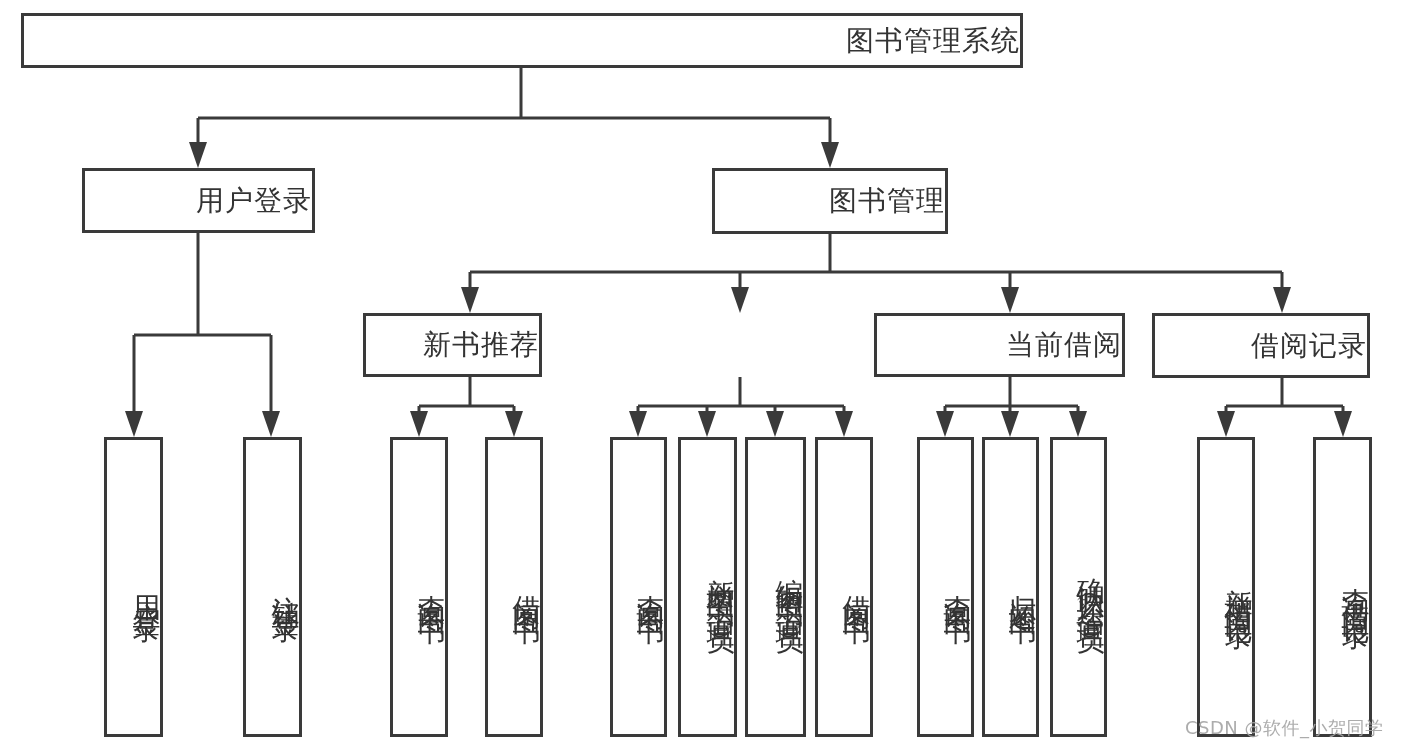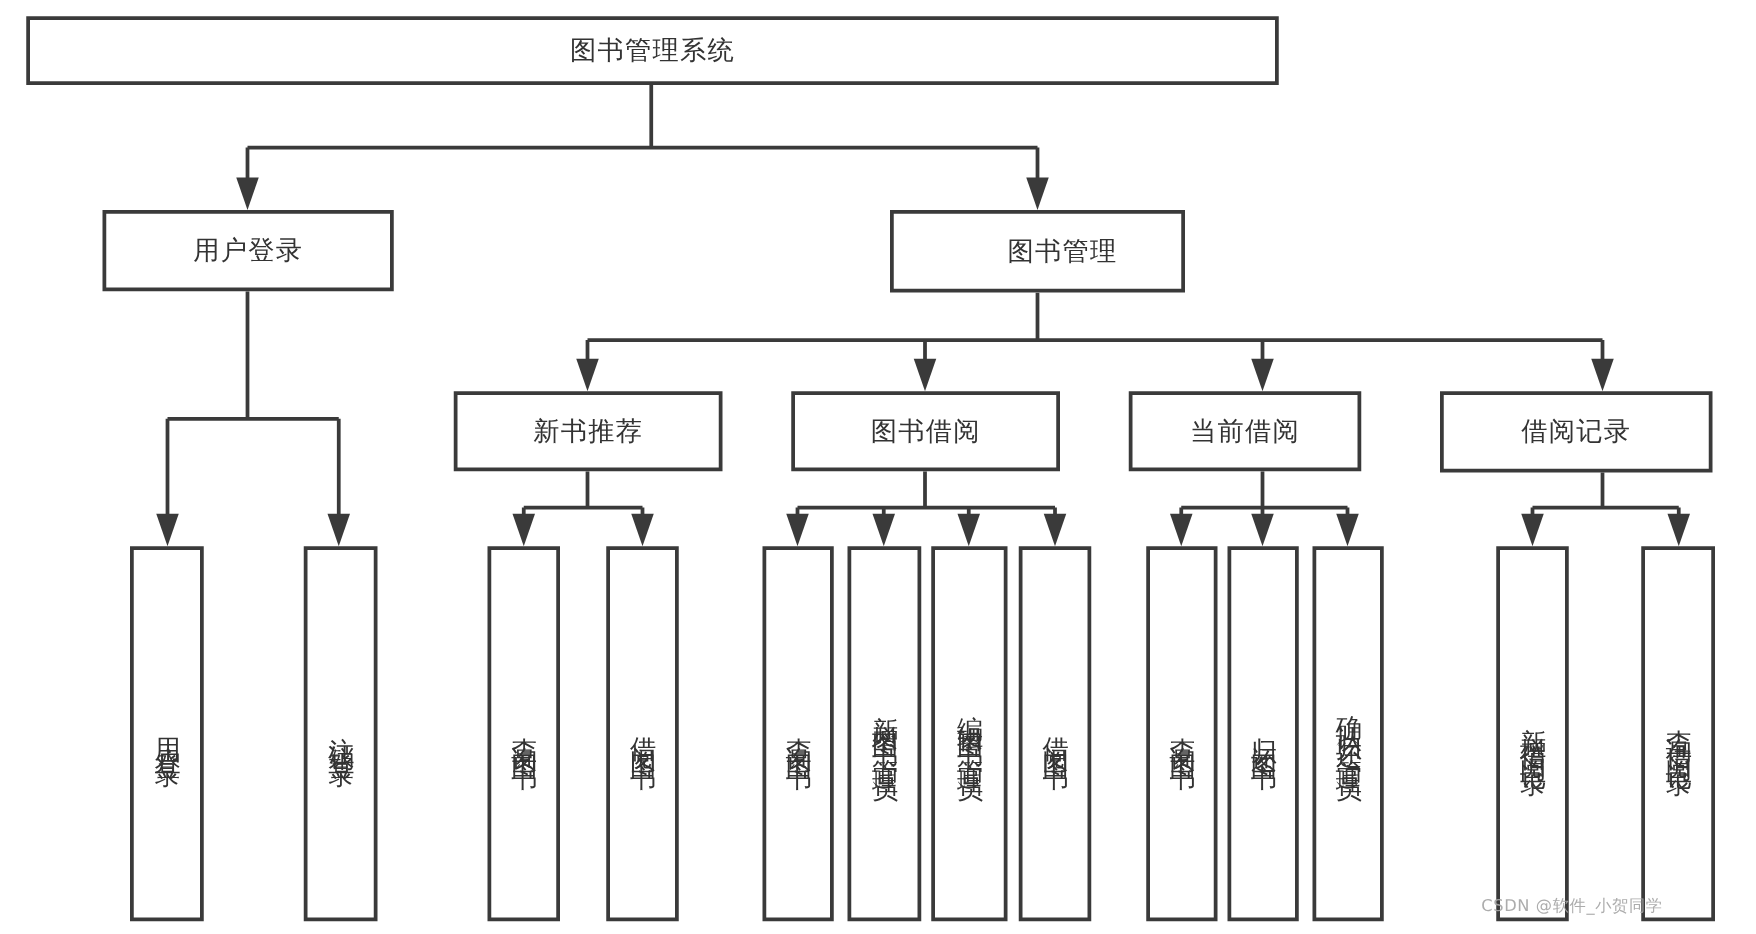--- a/index.html
+++ b/index.html
@@ -21,44 +21,44 @@
     top: 0;
     pointer-events: none;
   }
   .box {
     position: absolute;
     box-sizing: border-box;
     border: 3px solid #3a3a3a;
     background: #ffffff;
     display: flex;
     align-items: center;
-    justify-content: center;
+    justify-content: flex-end;
     color: #333333;
-    font-size: 21px;
+    font-size: 28px;
     line-height: 1;
   }
   .hlabel {
     white-space: nowrap;
     letter-spacing: 1px;
   }
   .vbox {
     top: 437px;
     height: 300px;
   }
   .vlabel {
     writing-mode: vertical-rl;
     text-orientation: mixed;
     letter-spacing: 7px;
     white-space: nowrap;
   }
   .watermark {
     position: absolute;
     left: 1185px;
     top: 716px;
-    font-size: 13px;
+    font-size: 18px;
     color: rgba(165,165,165,0.92);
     white-space: nowrap;
     z-index: 5;
     letter-spacing: 0.5px;
   }
 </style>
 </head>
 <body>
 
 <div class="canvas">
@@ -110,27 +110,24 @@
     <span class="hlabel">图书管理系统</span>
   </div>
 
   <div class="box" style="left:82px; top:168px; width:233px; height:65px;">
     <span class="hlabel">用户登录</span>
   </div>
   <div class="box" style="left:712px; top:168px; width:236px; height:66px;padding-left:40px;">
     <span class="hlabel">图书管理</span>
   </div>
 
-  <div class="box" style="left:363px; top:313px; width:215px; height:64px;">
+  <div class="box" style="left:363px; top:313px; width:179px; height:64px;">
     <span class="hlabel">新书推荐</span>
   </div>
-  <div class="box" style="left:633px; top:313px; width:215px; height:64px;">
-    <span class="hlabel">图书借阅</span>
-  </div>
-  <div class="box" style="left:903px; top:313px; width:186px; height:64px;">
+  <div class="box" style="left:874px; top:313px; width:251px; height:64px;font-family:Liberation Serif, serif;">
     <span class="hlabel">当前借阅</span>
   </div>
   <div class="box" style="left:1152px; top:313px; width:218px; height:65px;">
     <span class="hlabel">借阅记录</span>
   </div>
 
   <div class="box vbox" style="left:104px; width:59px;">
     <span class="vlabel">用户登录</span>
   </div>
   <div class="box vbox" style="left:243px; width:59px;">

